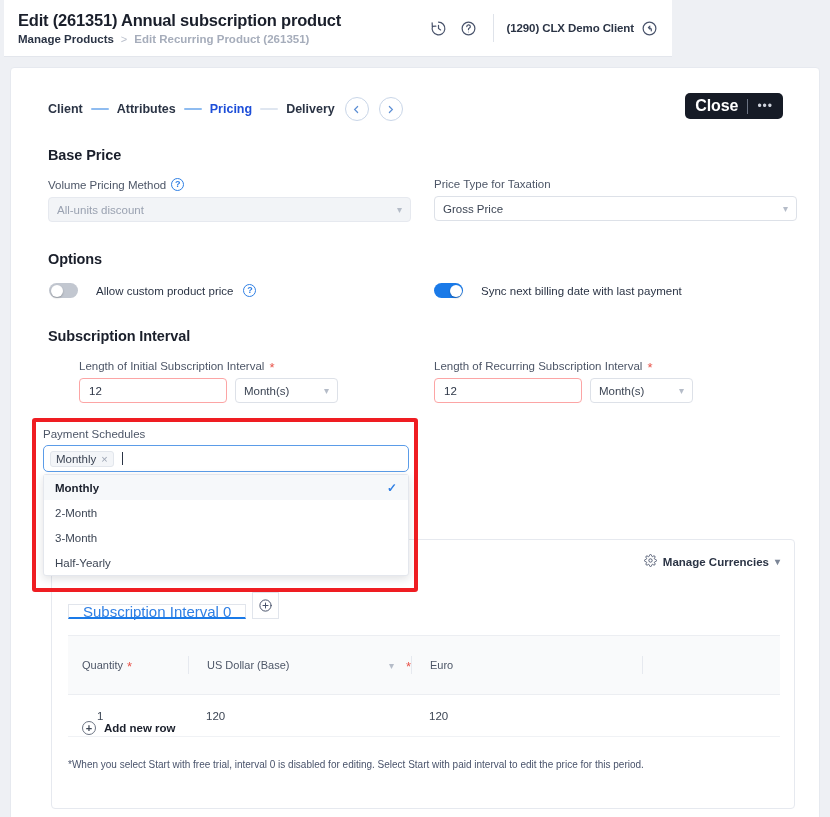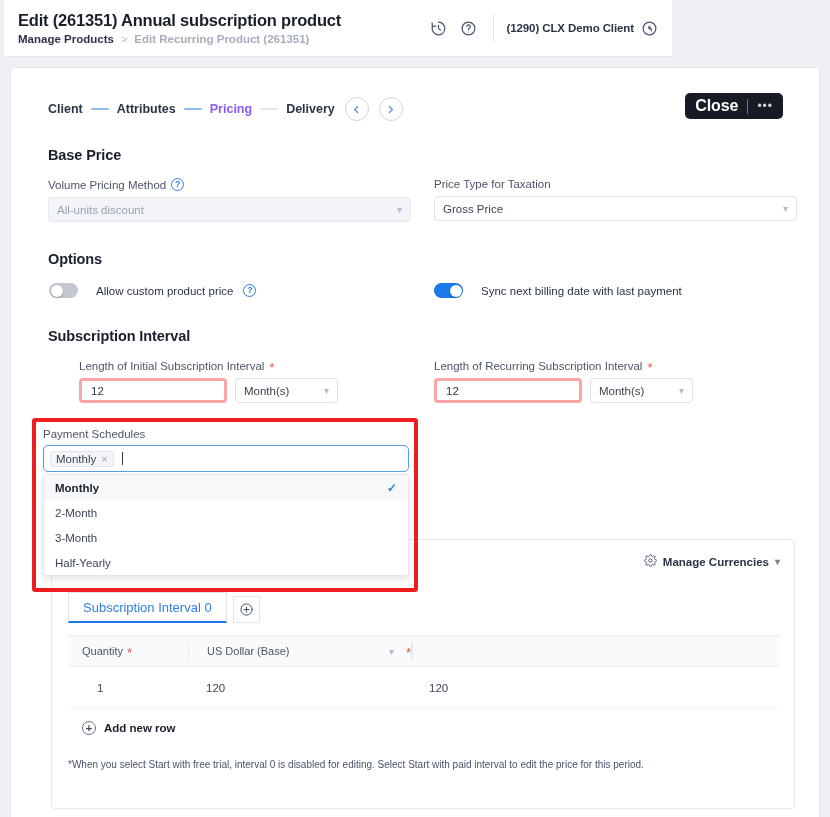--- a/index.html
+++ b/index.html
@@ -40,21 +40,21 @@
 
   
   .card {
     position:absolute; left:10px; top:67px; width:810px; height:760px;
     background:#ffffff; border:1px solid #e6e9ef; border-radius:4px;
   }
 
   
   .stepnav { position:absolute; left:37px; top:29px; display:flex; align-items:center; gap:0; }
   .step { font-size:12.5px; font-weight:bold; color:#2b3445; white-space:nowrap; cursor:pointer; }
-  .step.active { color:#8b5cf6; }
+  .step.active { color:#1d4ed8; }
   .step-dash { width:18px; height:2px; background:#8fbcf0; margin:0 8px; border-radius:1px; }
   .step-dash.faded { background:#dfe6f0; }
   .nav-circle {
     width:24px; height:24px; border-radius:50%; border:1px solid #c9d6e8;
     display:flex; align-items:center; justify-content:center; color:#5d8fd4;
     margin-left:10px; cursor:pointer; background:#fff;
   }
 
   
   .close-btn {
@@ -80,21 +80,21 @@
 
   .select-box {
     height:25px; border:1px solid #dde1e8; border-radius:4px; background:#ffffff;
     display:flex; align-items:center; padding:0 8px; font-size:11.5px; color:#3c4554;
     cursor:pointer;
   }
   .select-box.disabled { background:#f2f4f7; border-color:#e6e9ef; color:#9aa2b1; }
   .select-box .val { flex:1; white-space:nowrap; overflow:hidden; }
   .chev { color:#b5bcc8; font-size:10px; margin-left:4px; }
   .input-box {
-    height:25px; border:3px solid #fca5a5; border-radius:4px; background:#fff;
+    height:25px; border:1px solid #fca5a5; border-radius:4px; background:#fff;
     display:flex; align-items:center; padding:0 9px; font-size:11.5px; color:#2b3445;
   }
 
   
   .toggle-row { position:absolute; display:flex; align-items:center; gap:10px; }
   .toggle { width:29px; height:15px; border-radius:8px; position:relative; cursor:pointer; flex:none; }
   .toggle.off { background:#c2c7d0; }
   .toggle.on  { background:#1a7ae8; }
   .toggle .knob {
     position:absolute; top:1.5px; width:12px; height:12px; border-radius:50%;
@@ -142,32 +142,32 @@
     background:#fff; border:1px solid #e6e9ef; border-radius:4px;
   }
   .mc-btn {
     position:absolute; right:14px; top:14px; display:flex; align-items:center; gap:6px;
     font-size:11.5px; font-weight:bold; color:#2b3445; cursor:pointer;
   }
   .mc-chev { color:#7c8697; font-size:10px; }
 
   .tabs-row { position:absolute; left:16px; top:52px; display:flex; align-items:flex-end; }
   .iv-tab {
-    height:31px; border:1px solid #e1e5ec; border-bottom:2px solid #1a7ae8;
+    height:15px; border:1px solid #e1e5ec; border-bottom:2px solid #1a7ae8;
     background:#fff; display:flex; align-items:center; padding:0 14px;
-    font-size:13px; color:#2f7fe4; cursor:pointer;
+    font-size:15px; color:#2f7fe4; cursor:pointer;
   }
   .iv-add {
     width:27px; height:27px; margin-left:6px; border:1px solid #e1e5ec; background:#fff;
     display:flex; align-items:center; justify-content:center; color:#49536b; cursor:pointer;
   }
 
   .ptable { position:absolute; left:16px; top:95px; width:712px; }
   .pt-head {
-    height:32px; background:#f9fafb; border-top:1px solid #eceef2; border-bottom:1px solid #eceef2;
+    height:60px; background:#f9fafb; border-top:1px solid #eceef2; border-bottom:1px solid #eceef2;
     display:flex; align-items:center;
   }
   .pt-th { font-size:11px; color:#4d5667; display:flex; align-items:center; gap:4px; height:18px; }
   .pt-vline { width:1px; height:18px; background:#e6e9ef; }
   .pt-row { height:42px; display:flex; align-items:center; border-bottom:1px solid #f0f2f5; }
   .pt-td { font-size:11.5px; color:#3c4554; }
 
   .addrow {
     position:absolute; left:30px; top:181px; display:flex; align-items:center; gap:8px;
     font-size:11.5px; font-weight:bold; color:#1a1f2b; cursor:pointer;
@@ -352,20 +352,23 @@
             <span>Quantity</span>
             <span class="req">*</span>
           </div>
           <div class="pt-vline"></div>
           <div style="width:222px; padding-left:18px;" class="pt-th">
             <span>US Dollar (Base)</span>
             <span class="chev" style="margin-left:auto;">▾</span>
             <span class="req" style="margin-left:8px;">*</span>
           </div>
           <div class="pt-vline"></div>
+          <div style="width:230px; padding-left:18px;" class="pt-th">
+            <span>Euro</span>
+          </div>
           <div class="pt-vline"></div>
         </div>
         <div class="pt-row">
           <div style="width:120px; padding-left:29px;" class="pt-td">1</div>
           <div style="width:223px; padding-left:18px;" class="pt-td">120</div>
           <div style="width:230px; padding-left:18px;" class="pt-td">120</div>
         </div>
       </div>
 
       <div class="addrow">

